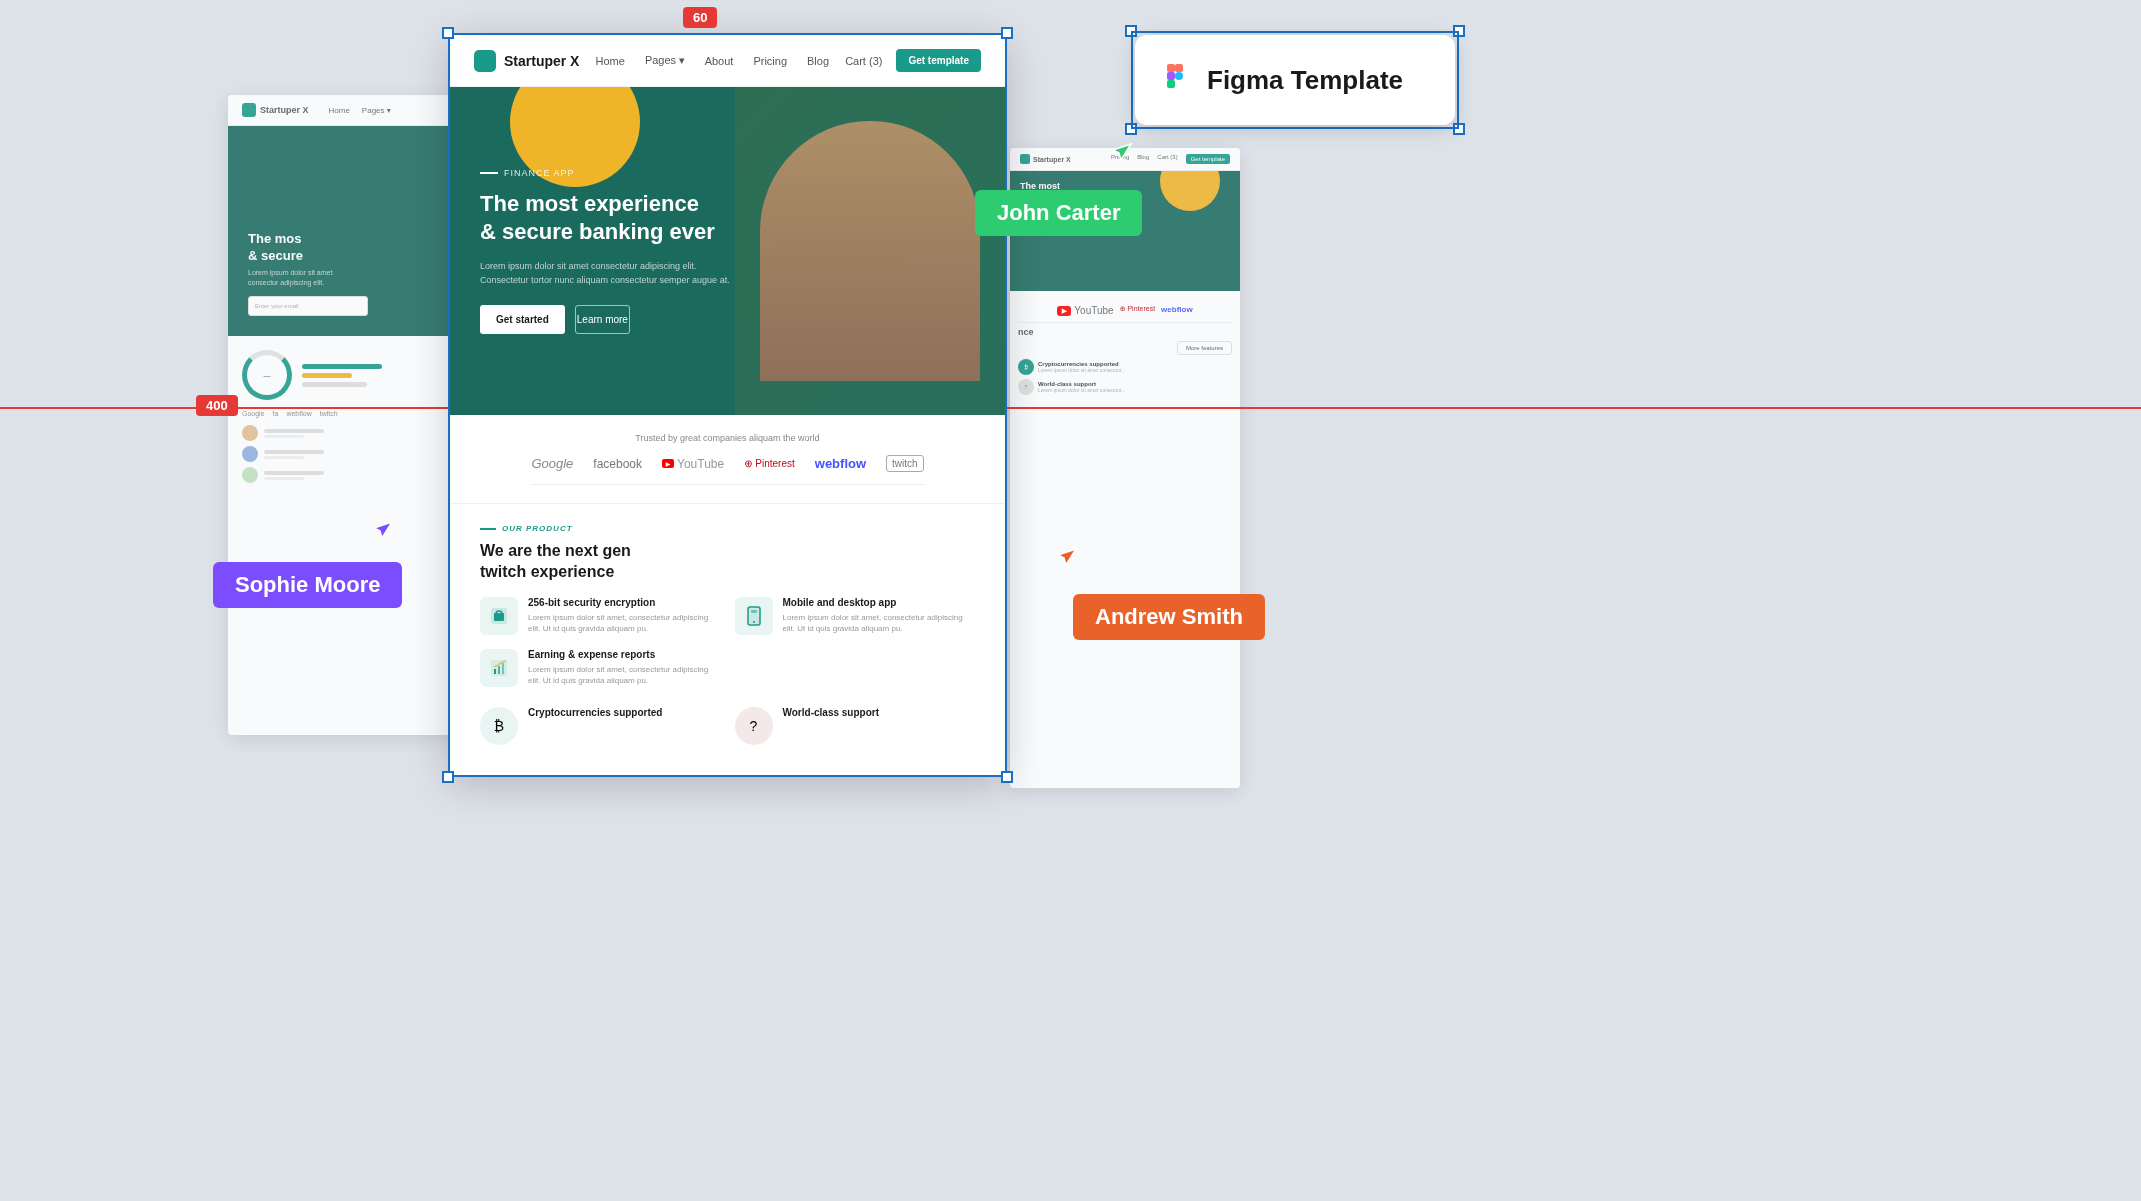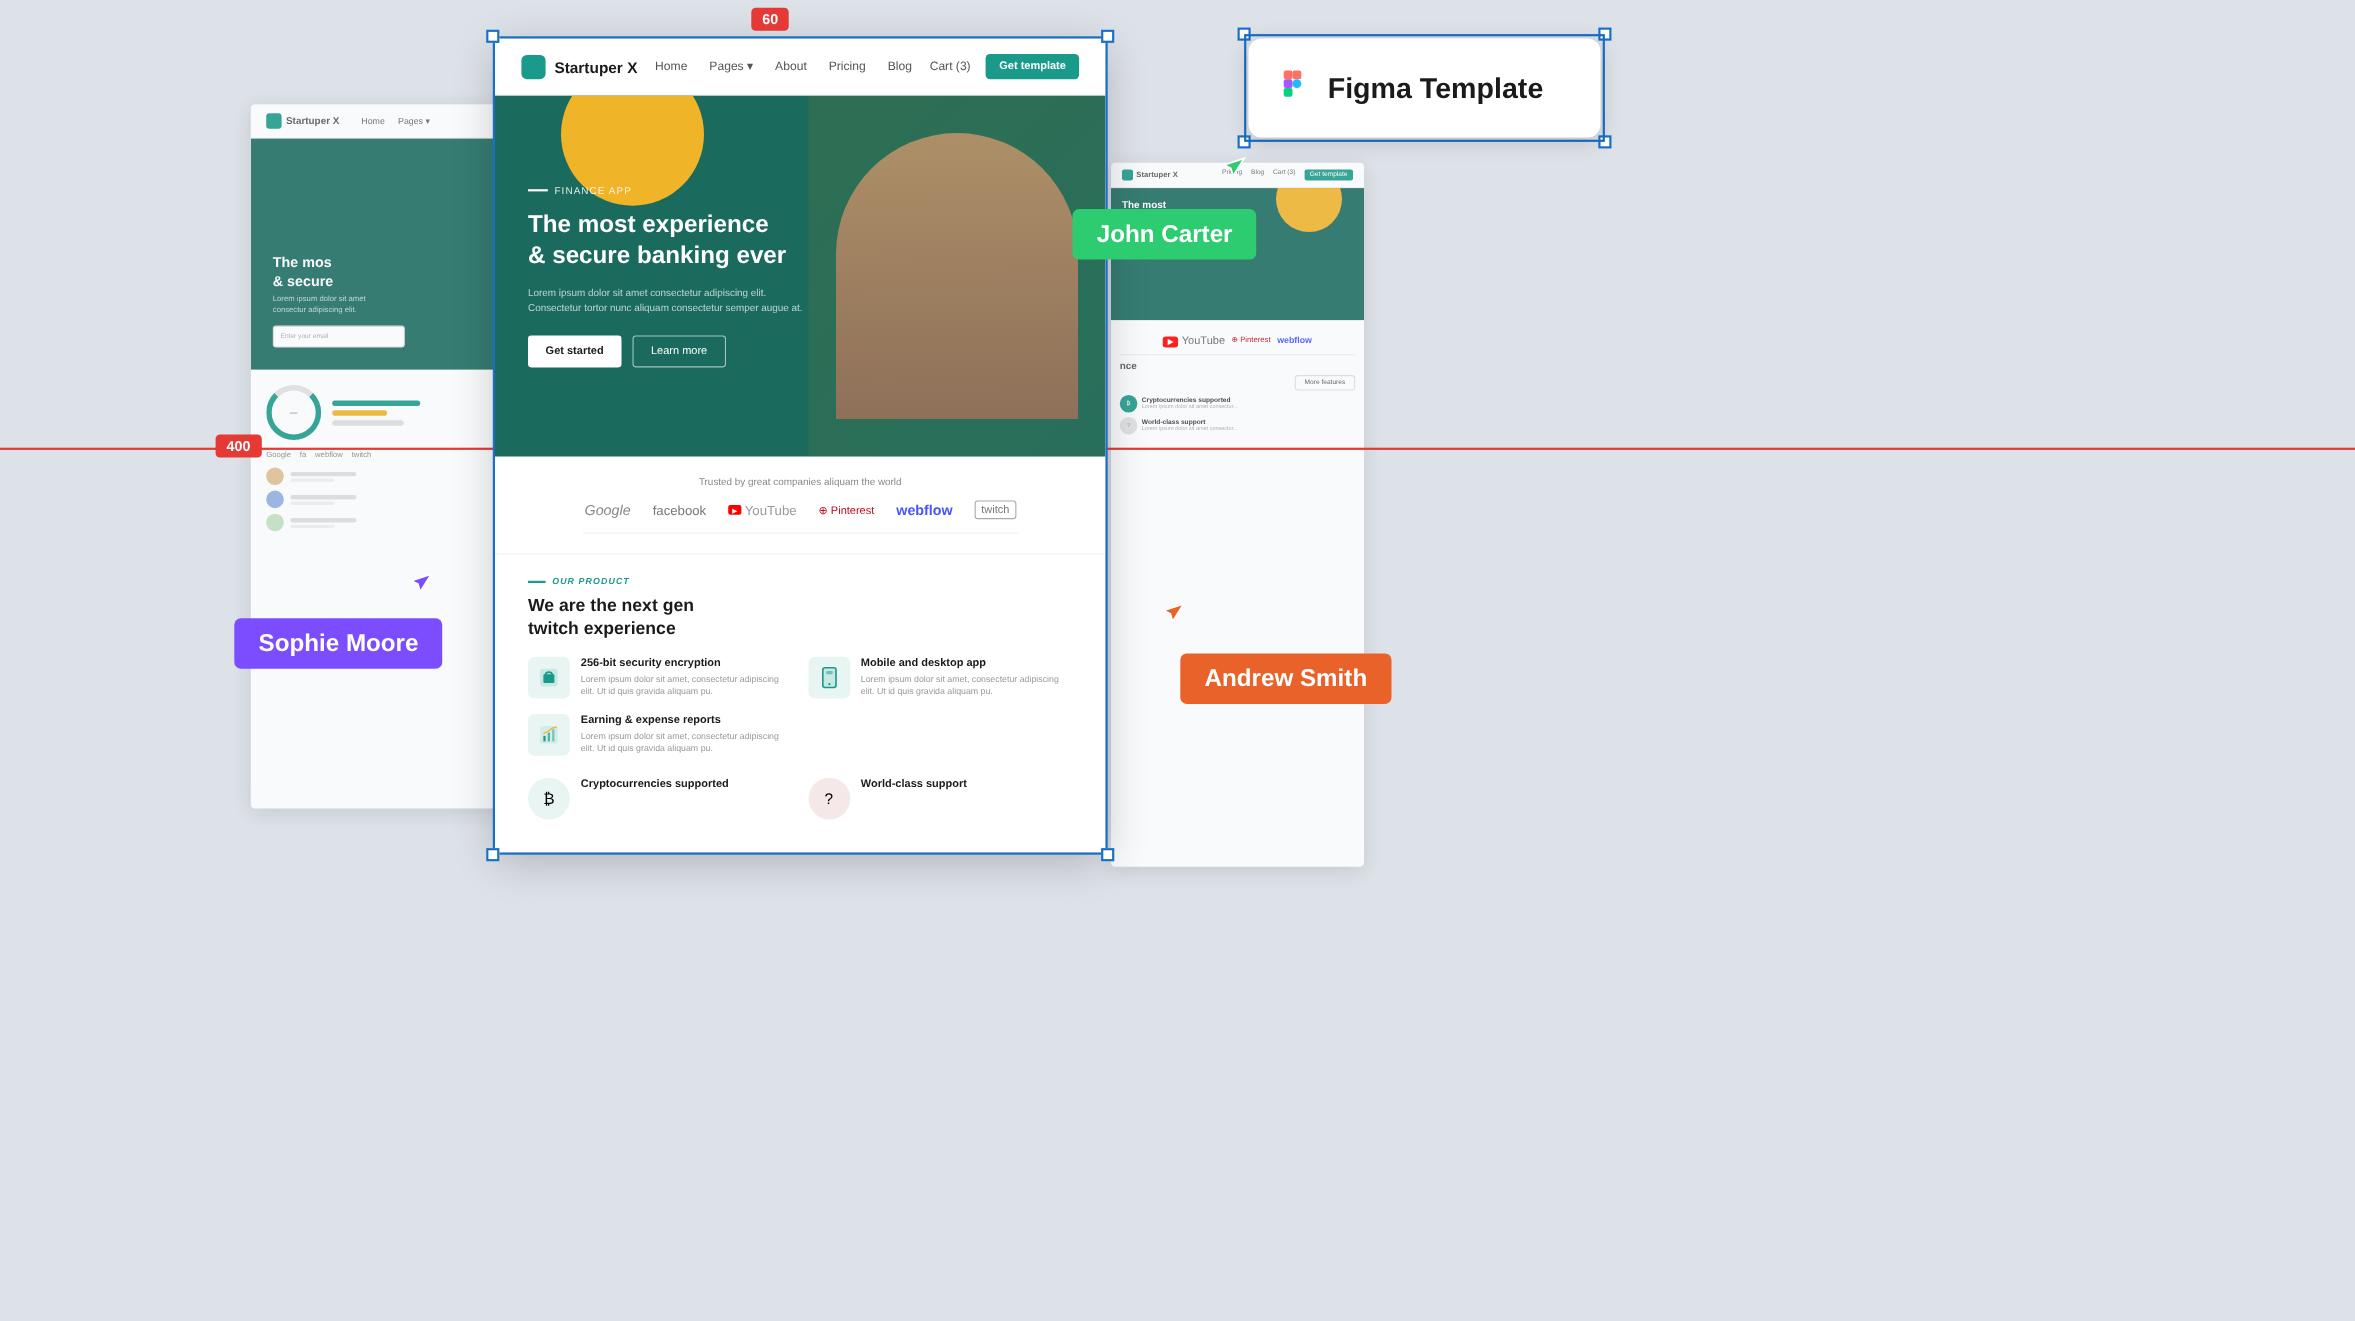--- a/index.html
+++ b/index.html
@@ -603,21 +603,21 @@
       font-size: 10px;
       font-weight: 600;
       cursor: pointer;
     }
 
     .btn-learn-more {
       background: transparent;
       color: #fff;
       border: 1px solid rgba(255,255,255,0.6);
       border-radius: 3px;
-      padding: 8px 16px;
+      padding: 8px 1px;
       font-size: 10px;
       cursor: pointer;
     }
 
     .hero-image-area {
       position: absolute;
       right: 0;
       top: 0;
       bottom: 0;
       width: 270px;

